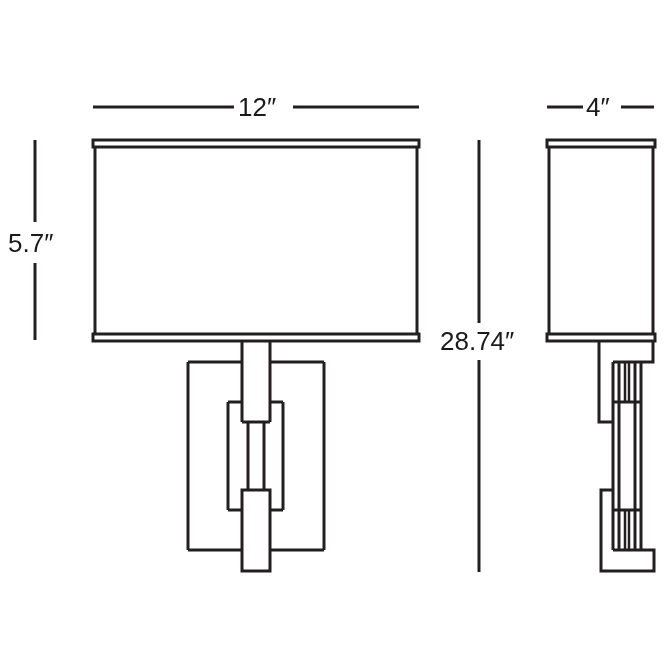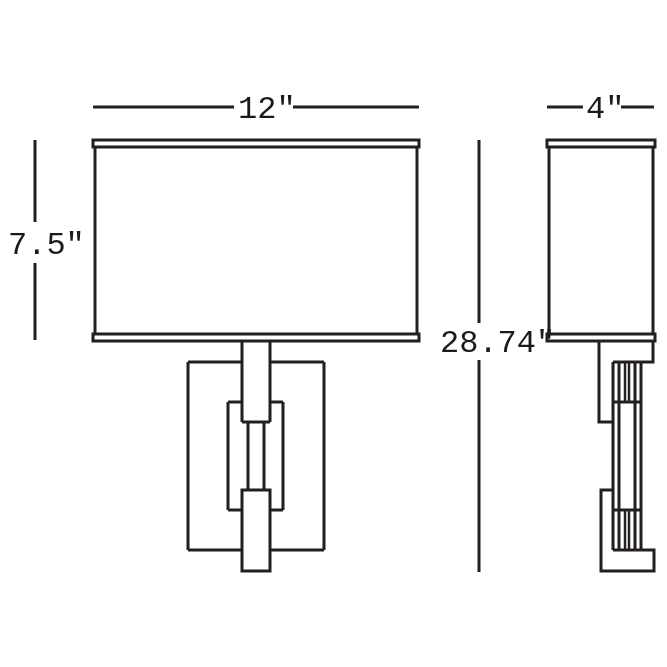--- a/index.html
+++ b/index.html
@@ -1,21 +1,21 @@
 <!DOCTYPE html>
 <html><head>
   <meta charset="utf-8">
   <style>
     html, body { margin: 0; padding: 0; background: #ffffff; }
     body { width: 667px; height: 667px; overflow: hidden; position: relative; }
     #drawing { position: absolute; left: 0; top: 0; }
     .dim-label {
       position: absolute;
-      font-family: Liberation Mono, monospace;
-      font-size: 32px;
+      font-family: Liberation Sans, sans-serif;
+      font-size: 26px;
       color: #1a1a1a;
       line-height: 1;
       white-space: nowrap;
       background: transparent;
       text-align: right;
     }
   </style>
 </head>
 <body>
 
@@ -107,15 +107,15 @@
         <line x1="625" y1="362" x2="625" y2="402"></line>
         <line x1="629" y1="362" x2="629" y2="402"></line>
         <line x1="625" y1="510" x2="625" y2="550"></line>
         <line x1="629" y1="510" x2="629" y2="550"></line>
       </g>
     </g>
   </g>
 </svg>
 
 <div class="dim-label" style="left:238px; top:94px;">12″</div>
-<div class="dim-label" style="left:8px; top:230px;">7.5″</div>
+<div class="dim-label" style="left:8px; top:230px;">5.7″</div>
 <div class="dim-label" style="left:440px; top:328px;">28.74″</div>
 <div class="dim-label" style="left:586px; top:94px;">4″</div>
 
 </body></html>

